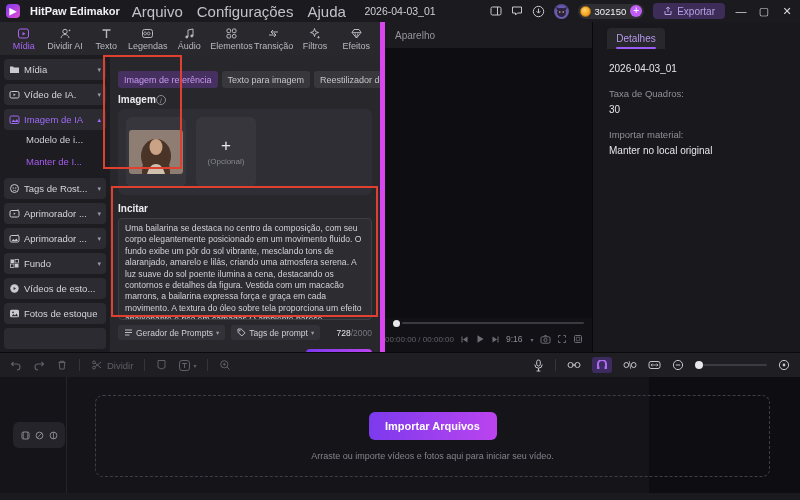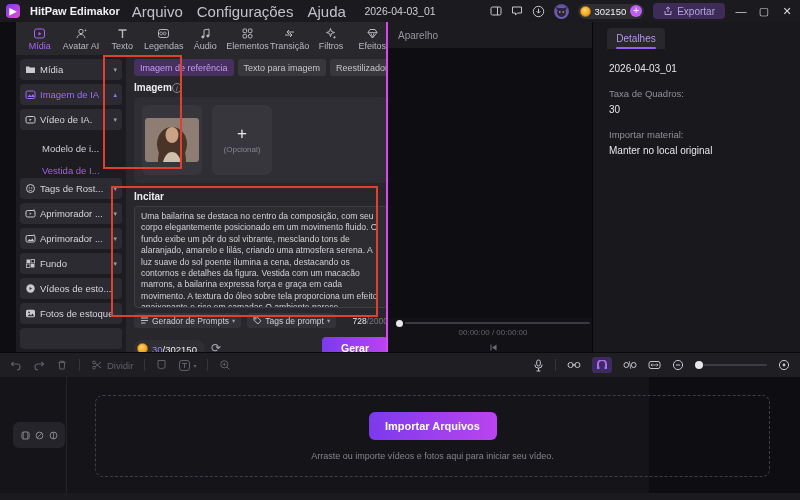--- a/index.html
+++ b/index.html
@@ -21,42 +21,42 @@
   #avatar { width:15px; height:15px; border-radius:50%; background:radial-gradient(circle at 50% 60%,#8a7bd8,#463a7d); overflow:hidden;}
   #credits-badge { height:15px; background:#2e2e33; border-radius:8px; display:flex; align-items:center; gap:4px; padding:0 2px 0 2px; }
   .coin { width:11px; height:11px; border-radius:50%; background:radial-gradient(circle at 40% 35%,#ffd36b,#f5a623 60%,#d9861a); border:1px solid #b8770f; }
   #credits-count { font-size:9.5px; color:#f2f2f5; }
   #add-credits { width:12px; height:12px; border-radius:50%; background:#c05df5; color:#fff; font-size:10px; line-height:11px; text-align:center; }
   #export-btn { height:16px; background:#3d2c57; border-radius:4px; color:#b5a2e4; font-size:10px;
                 display:flex; align-items:center; gap:4px; padding:0 10px; }
   .winctl { font-size:11px; color:#d8d8dc; width:14px; text-align:center; }
 
   
-  #left-col { position:absolute; left:16px; top:22px; width:380px; height:330px; background:#6d28d9; }
+  #left-col { position:absolute; left:0; top:22px; width:380px; height:330px; background:#6d28d9; }
   #ribbon { height:33px; display:flex; align-items:center; padding:0 4px; gap:2px; background:#28282d; }
   .rtab { width:41px; display:flex; flex-direction:column; align-items:center; gap:1px; color:#b8b8bf; }
   .rtab .rlabel { font-size:9px; white-space:nowrap; }
   .rtab.active { color:#a965f5; }
   #content-row { display:flex; height:297px; }
 
   
   #sidebar { width:110px; height:297px; background:#1c1c21; padding:4px 4px; overflow:hidden; }
   .sb-item { height:21px; background:#2b2b31; border-radius:4px; margin-bottom:4px;
              display:flex; align-items:center; gap:4px; padding:0 5px; font-size:9.5px; color:#d5d5da; }
   .sb-item .sb-ic { color:#c9c9cf; flex:0 0 auto; }
   .sb-item .sb-label { flex:1; white-space:nowrap; overflow:hidden; }
   .sb-caret { font-size:7px; color:#9a9aa1; }
   .sb-item.active { color:#a06bf7; }
   .sb-item.active .sb-ic, .sb-item.active .sb-caret { color:#a06bf7; }
-  .sb-child { height:20px; display:flex; align-items:flex-end; padding-left:22px; font-size:9.5px; color:#cfcfd5; margin-bottom:2px; white-space:nowrap;}
+  .sb-child { height:20px; display:flex; align-items:flex-start; padding-left:22px; font-size:9.5px; color:#cfcfd5; margin-bottom:2px; white-space:nowrap;}
   .sb-child.active { color:#a75cf0; }
 
   
   #media-panel { width:270px; height:297px; background:#27272c; padding:4px 8px 0 8px; position:relative; }
-  #mp-tabs { display:flex; gap:4px; margin-top:0px; }
+  #mp-tabs { display:flex; gap:4px; margin-top:12px; }
   .mp-tab { height:17px; border-radius:3px; background:#37373c; color:#c5c5ca; font-size:9px;
             display:flex; align-items:center; padding:0 6px; white-space:nowrap; }
   .mp-tab.active { background:#45305f; color:#c899f2; }
   #img-label-row { display:flex; align-items:center; gap:0; margin:6px 0 4px 0; }
   #img-label { font-size:10px; font-weight:bold; color:#ececf0; }
   .info-ic { width:10px; height:10px; border:1px solid #8a8a92; border-radius:50%; color:#8a8a92;
              font-size:7.5px; line-height:9px; text-align:center; font-style:italic; }
   #img-box { height:86px; background:#2e2e34; border-radius:6px; display:flex; gap:10px; padding:8px; }
   .tile { width:60px; height:70px; background:#36363c; border-radius:6px; display:flex; flex-direction:column;
           align-items:center; justify-content:center; gap:3px; }
@@ -76,27 +76,27 @@
   #gen-row { display:flex; align-items:center; gap:6px; margin-top:9px; }
   #cost-pill { height:17px; background:#2e2e33; border-radius:9px; display:flex; align-items:center; gap:4px; padding:0 8px 0 3px; }
   #cost-val { font-size:9.5px; color:#8f86e8; }
   #cost-total { font-size:9.5px; color:#ececf0;text-decoration:underline; }
   #refresh-ic { color:#a5a5ac; font-size:12px; }
   #gerar-btn { margin-left:auto; width:66px; height:22px; border-radius:4px; border:none;
                background:linear-gradient(90deg,#7c3aed,#bb44ef); color:#fff; font-size:10.5px; font-weight:bold;
                display:flex; align-items:center; justify-content:center; }
 
   
-  #preview-col { position:absolute; left:380px; top:22px; width:212px; height:330px; background:#121216; border-left:2px solid #d946ef;margin-left:6px; }
+  #preview-col { position:absolute; left:380px; top:22px; width:212px; height:330px; background:#121216; border-left:5px solid #d946ef; }
   #preview-header { height:26px; display:flex; align-items:center; padding:0 10px; font-size:10px; color:#96969d; background:#1b1b20; }
   #preview-canvas { height:270px; background:#0e0e12; }
   #seek-row { height:10px; display:flex; align-items:center; padding:0 8px; gap:2px; }
   #seek-handle { width:7px; height:7px; border-radius:50%; background:#e8e8ec; }
   #seek-track { flex:1; height:2px; background:#3a3a41; border-radius:1px; }
-  #pv-controls { height:22px; display:flex; align-items:center; padding:0 22px; gap:6px;flex-direction:column; }
+  #pv-controls { height:22px; display:flex; align-items:center; padding:0 0; gap:6px; }
   #pv-time { font-size:8px; color:#63636b; white-space:nowrap; }
   .pv-ic { color:#6d6d75; }
   #pv-ratio { font-size:8.5px; color:#8d8d94; display:flex; align-items:center; gap:8px; }
 
   
   #details-col { position:absolute; left:592px; top:22px; width:208px; height:330px; background:#19191d; border-left:1px solid #08080b; }
   #det-tab { margin:6px 0 0 14px; width:58px; height:21px; background:#27272c; border-radius:4px 4px 0 0;
              display:flex; align-items:center; justify-content:center; font-size:10px; color:#b598ec; position:relative;}
   #det-underline { position:absolute; bottom:0; left:9px; width:40px; height:2px; background:#9b5cf6; border-radius:1px; }
   #det-body { padding:14px 16px; }
@@ -200,21 +200,21 @@
       <span class="rlabel">Mídia</span>
     </div>
     <div class="rtab">
       <span>
           <svg width="13" height="13" viewBox="0 0 13 13">
             <circle cx="6" cy="4.5" r="2.2" fill="none" stroke="currentColor"></circle>
             <path d="M2 11c.5-2.3 2-3.5 4-3.5s3.5 1.2 4 3.5" fill="none" stroke="currentColor"></path>
             <path d="M10.5 2l.4 1 1 .4-1 .4-.4 1-.4-1-1-.4 1-.4z" fill="currentColor"></path>
           </svg>
         </span>
-      <span class="rlabel">Avatar AI</span>
+      <span class="rlabel">Dividir AI</span>
     </div>
     <div class="rtab">
       <span>
           <svg width="13" height="13" viewBox="0 0 13 13">
             <path d="M2.5 3h8M6.5 3v8" fill="none" stroke="currentColor" stroke-width="1.4"></path>
           </svg>
         </span>
       <span class="rlabel">Texto</span>
     </div>
     <div class="rtab">
@@ -280,45 +280,45 @@
     <div id="sidebar">
       <div class="sb-item">
         <span class="sb-ic">
             <svg width="11" height="11" viewBox="0 0 11 11">
               <path d="M1 2.5h3l1 1h5v5.5H1z" fill="currentColor"></path>
             </svg>
           </span>
         <span class="sb-label">Mídia</span>
         <span class="sb-caret">▾</span>
       </div>
+      <div class="sb-item">
+        <span class="sb-ic">
+            <svg width="11" height="11" viewBox="0 0 11 11">
+              <rect x="1" y="2.5" width="9" height="6.5" rx="1.5" fill="none" stroke="currentColor"></rect>
+              <path d="M4.5 4.5l2.3 1.3-2.3 1.3z" fill="currentColor"></path>
+            </svg>
+          </span>
+        <span class="sb-label">Vídeo de IA.</span>
+        <span class="sb-caret">▾</span>
+      </div>
       <div class="sb-item active">
         <span class="sb-ic">
             <svg width="11" height="11" viewBox="0 0 11 11">
               <rect x="1" y="2" width="9" height="7.5" rx="1.5" fill="none" stroke="currentColor"></rect>
               <path d="M2.5 8l2-2.4 1.6 1.6L8 5l1.5 3z" fill="currentColor"></path>
             </svg>
           </span>
         <span class="sb-label">Imagem de IA</span>
         <span class="sb-caret">▴</span>
       </div>
-      <div class="sb-item">
-        <span class="sb-ic">
-            <svg width="11" height="11" viewBox="0 0 11 11">
-              <rect x="1" y="2.5" width="9" height="6.5" rx="1.5" fill="none" stroke="currentColor"></rect>
-              <path d="M4.5 4.5l2.3 1.3-2.3 1.3z" fill="currentColor"></path>
-            </svg>
-          </span>
-        <span class="sb-label">Vídeo de IA.</span>
-        <span class="sb-caret">▾</span>
-      </div>
       <div class="sb-child">
           <span>Modelo de i...</span>
         </div>
       <div class="sb-child active">
-          <span>Vestida de I...</span>
+          <span>Manter de I...</span>
         </div>
       <div class="sb-item">
         <span class="sb-ic">
             <svg width="11" height="11" viewBox="0 0 11 11">
               <circle cx="5.5" cy="5.5" r="4" fill="none" stroke="currentColor"></circle>
               <circle cx="4.2" cy="5" r=".7" fill="currentColor"></circle>
               <circle cx="6.8" cy="5" r=".7" fill="currentColor"></circle>
               <path d="M4 7c.9.8 2.1.8 3 0" fill="none" stroke="currentColor" stroke-width=".8"></path>
             </svg>
           </span>

